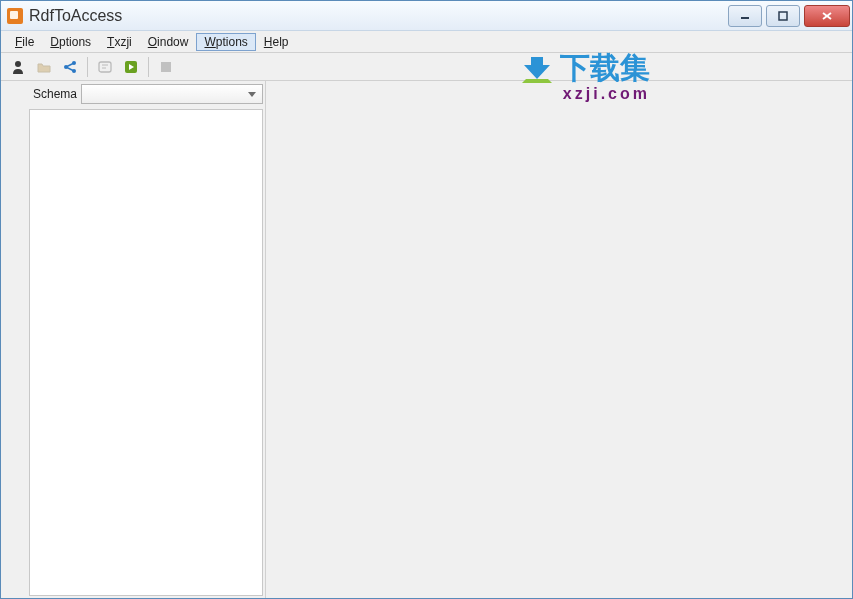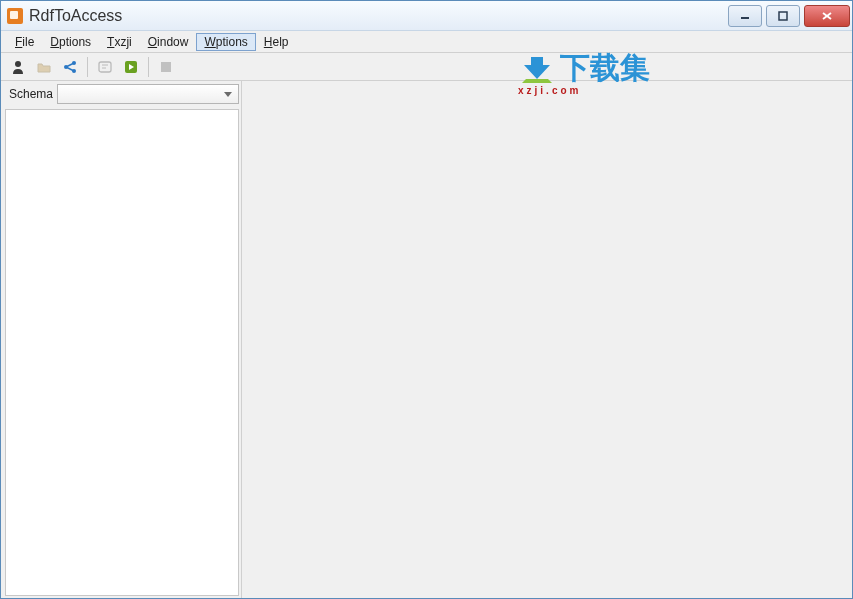--- a/index.html
+++ b/index.html
@@ -18,30 +18,30 @@
   .menu-item { padding: 2px 8px; color:#222; cursor:default; }
   .menu-item.active { border:1px solid #7da2ce; background:#dbe8f7; padding:1px 7px; }
   .menu-item u { text-decoration: underline; }
   
   .toolbar { height: 28px; background:#f0f0f0; display:flex; align-items:center; gap:4px; padding:0 6px; border-bottom:1px solid #d0d0d0; }
   .tbtn { width:22px; height:22px; display:flex; align-items:center; justify-content:center; border-radius:2px; }
   .tsep { width:1px; height:20px; background:#c8c8c8; margin:0 2px; }
   .disabled { opacity:0.45; }
   
   .content { flex:1; display:flex; background:#f0f0f0; padding:0; min-height:0; }
-  .left { width:241px; height:100%; display:flex; flex-direction:column; border-right:1px solid #d0d0d0; padding:2px 2px 2px 4px; }
+  .left { width:241px; height:100%; display:flex; flex-direction:column; border-right:1px solid #d0d0d0; padding:2px 2px 2px 4px;margin-left:24px; }
   .schema-row { display:flex; align-items:center; height:22px; gap:4px; }
   .schema-label { color:#222; padding-left:4px; }
   .schema-select { flex:1; height:20px; border:1px solid #b5b5b5; background:linear-gradient(#fff,#efefef); position:relative; }
   .schema-select::after { content:""; position:absolute; right:6px; top:7px; width:0; height:0; border-left:4px solid transparent; border-right:4px solid transparent; border-top:5px solid #6b6b6b; }
   .tree { flex:1; margin-top:4px; background:#fff; border:1px solid #c8c8c8; }
   .right { flex:1; background:#f0f0f0; }
   
   .watermark { position:absolute; left:480px; top:48px; font-size:30px; font-weight:700; color:#2b93d6; pointer-events:none; font-family: "Microsoft YaHei", sans-serif; margin-left: 38px; }
-  .watermark .sub { display:block; font-size:10px; color:#b91c1c; letter-spacing:3px; margin-top:-4px; }
+  .watermark .sub { display:block; font-size:16px; color:#701a75; letter-spacing:3px; margin-top:-4px;text-align:right; }
   .wm-icon { display:inline-block; vertical-align:middle; margin-right:4px; }
 </style>
 </head>
 <body>
 
 <div class="window">
 
   <div class="titlebar">
     <div class="app-icon"></div>
     <div class="title-text">RdfToAccess</div>

